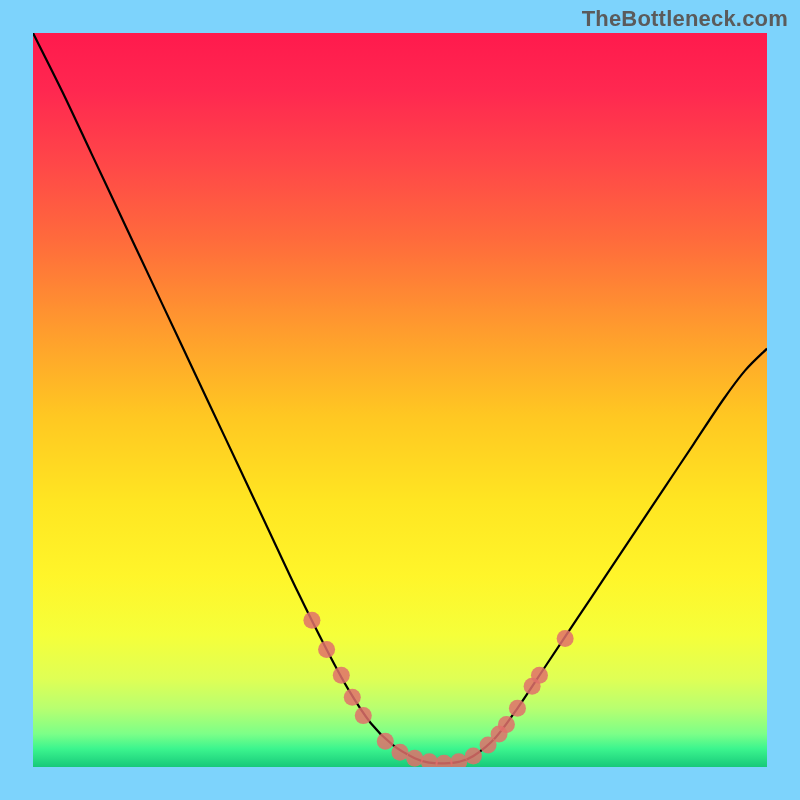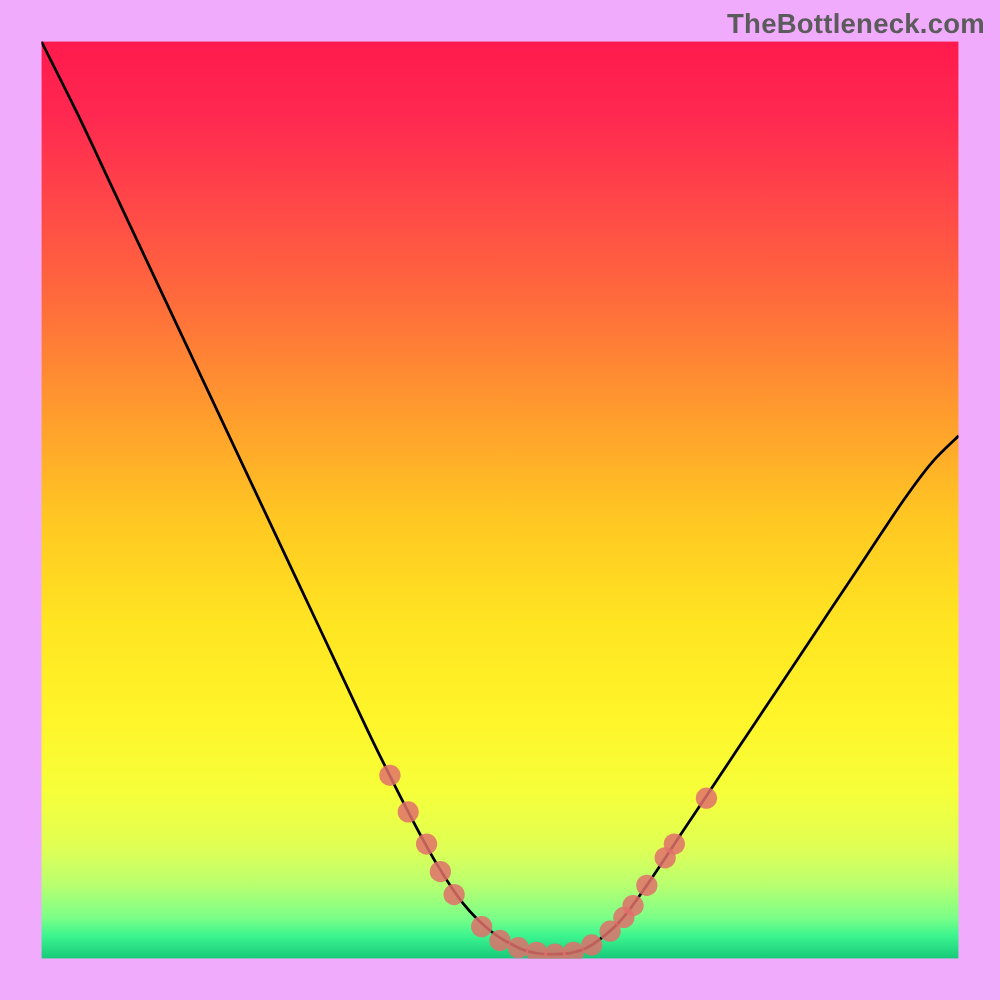--- a/index.html
+++ b/index.html
@@ -6,21 +6,21 @@
     margin: 0;
     padding: 0;
     width: 800px;
     height: 800px;
     background: #000;
     font-family: Arial, Helvetica, sans-serif;
   }
   .outer {
     width: 800px;
     height: 800px;
-    background: #f0abfc;
+    background: #7dd3fc;
     position: relative;
   }
   .plot-wrap {
     position: absolute;
     left: 33px;
     top: 33px;
     width: 734px;
     height: 734px;
     overflow: hidden;
   }

